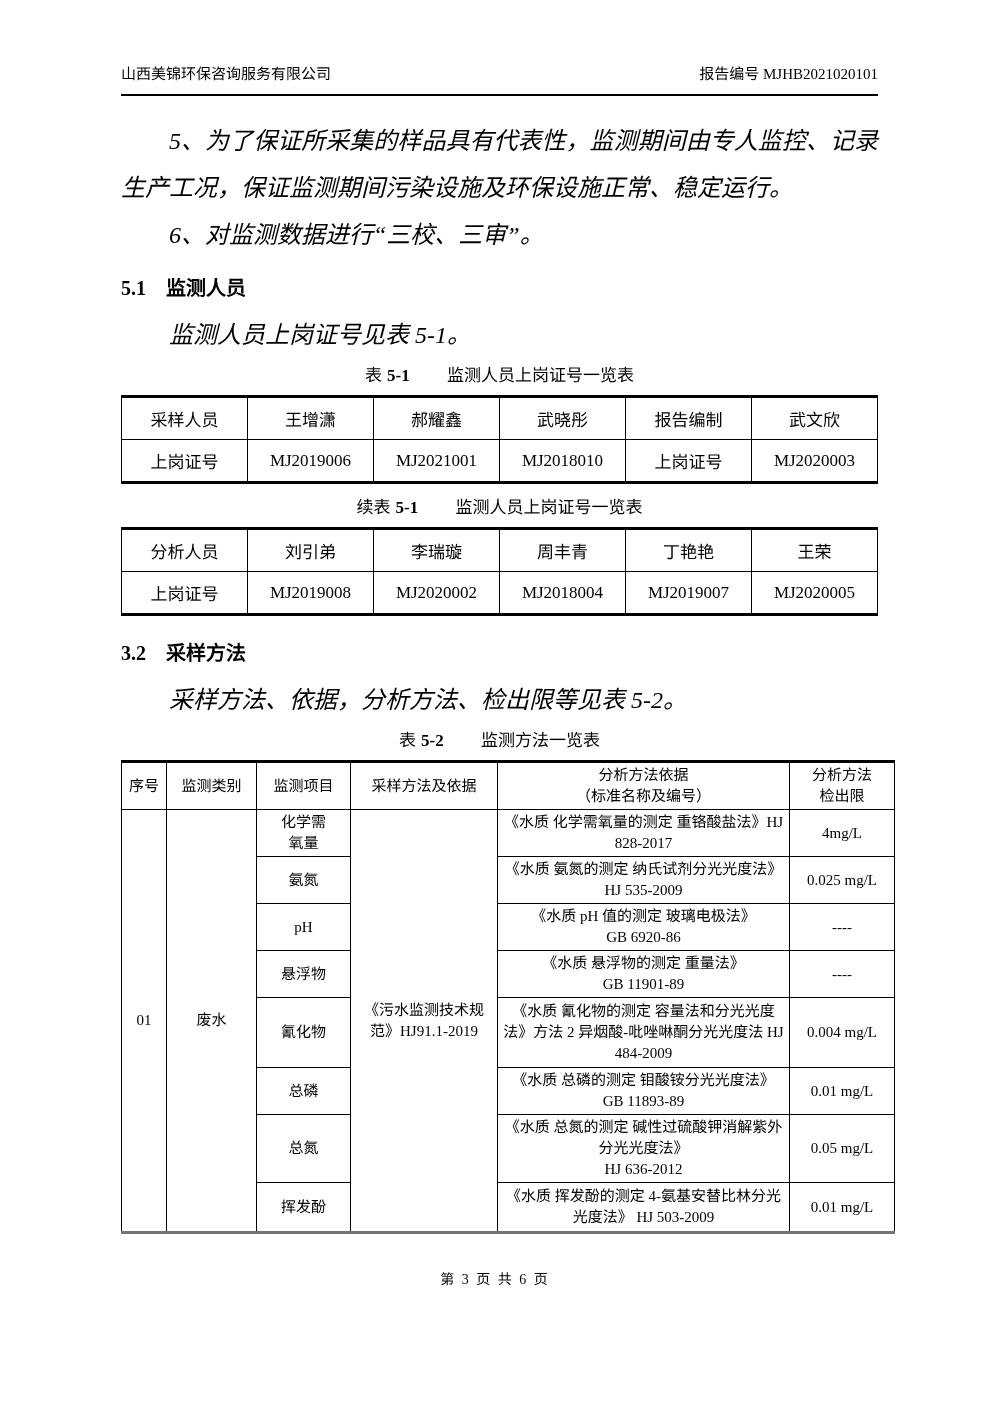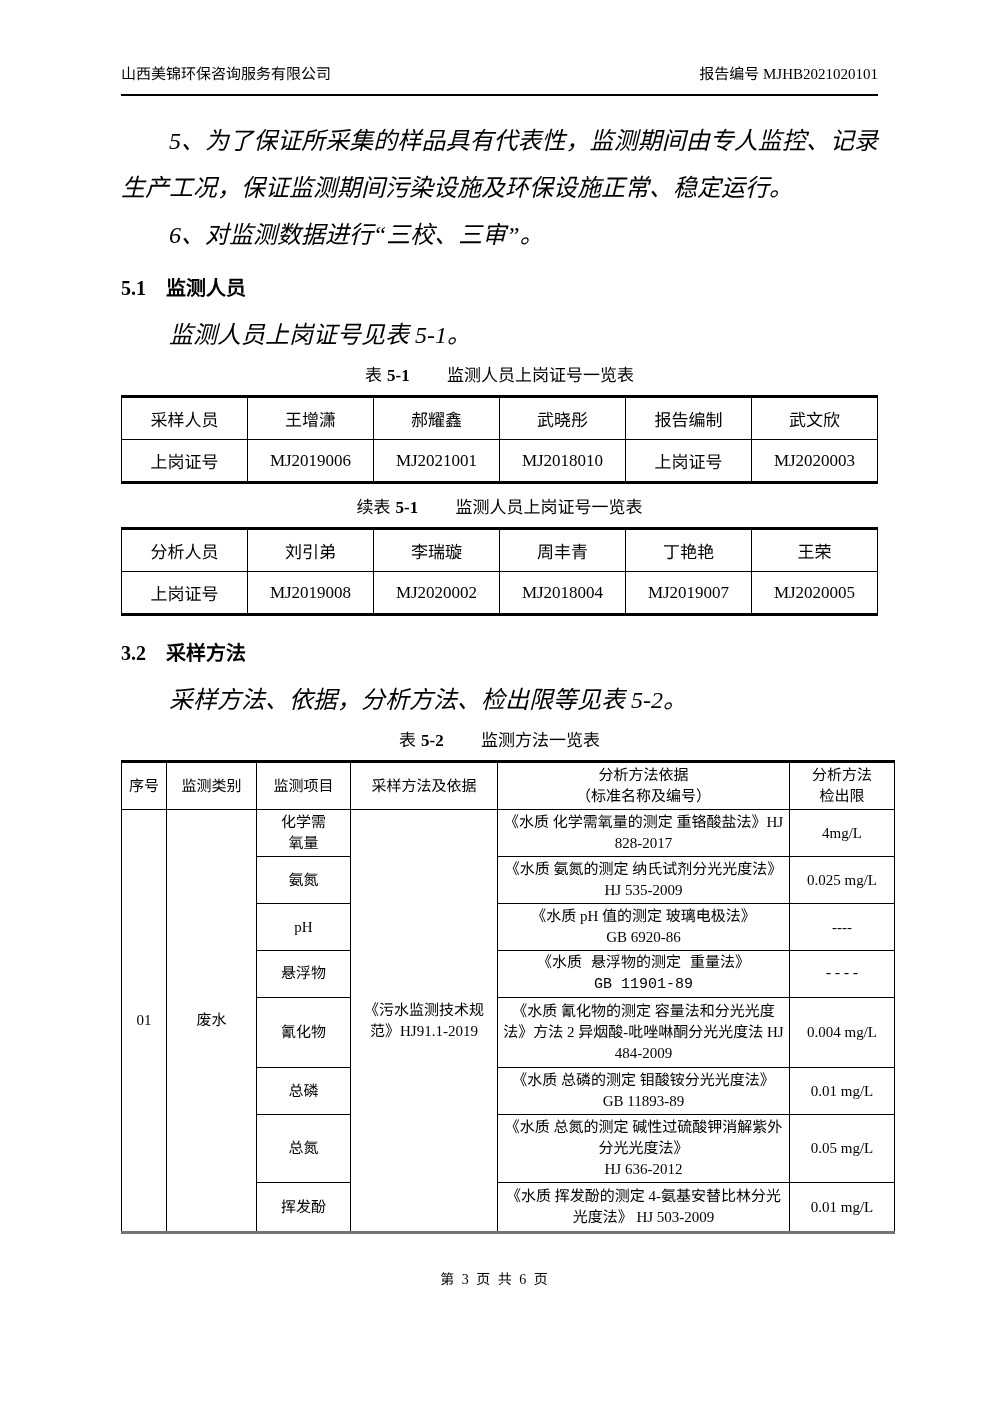--- a/index.html
+++ b/index.html
@@ -77,21 +77,21 @@
   .t52 { border-top: 3px solid #000; border-bottom: 3px solid #737373; padding-left: 44px; }
   .t52 th, .t52 td {
     font-size: 15px;
     line-height: 21px;
     white-space: pre-line;
   }
   .t52 thead tr { height: 48px; }
   .t52 tbody tr:nth-child(1) { height: 46px; }
   .t52 tbody tr:nth-child(2) { height: 47px; }
   .t52 tbody tr:nth-child(3) { height: 43px; }
-  .t52 tbody tr:nth-child(4) { height: 45px; font-family: Liberation Mono, monospace; }
+  .t52 tbody tr:nth-child(4) { height: 45px; }
   .t52 tbody tr:nth-child(5) { height: 70px; }
   .t52 tbody tr:nth-child(6) { height: 44px; }
   .t52 tbody tr:nth-child(7) { height: 65px; }
   .t52 tbody tr:nth-child(8) { height: 50px; }
 
   
   .doc-footer {
     position: absolute;
     left: 0; right: 2px;
     top: 1268px;

